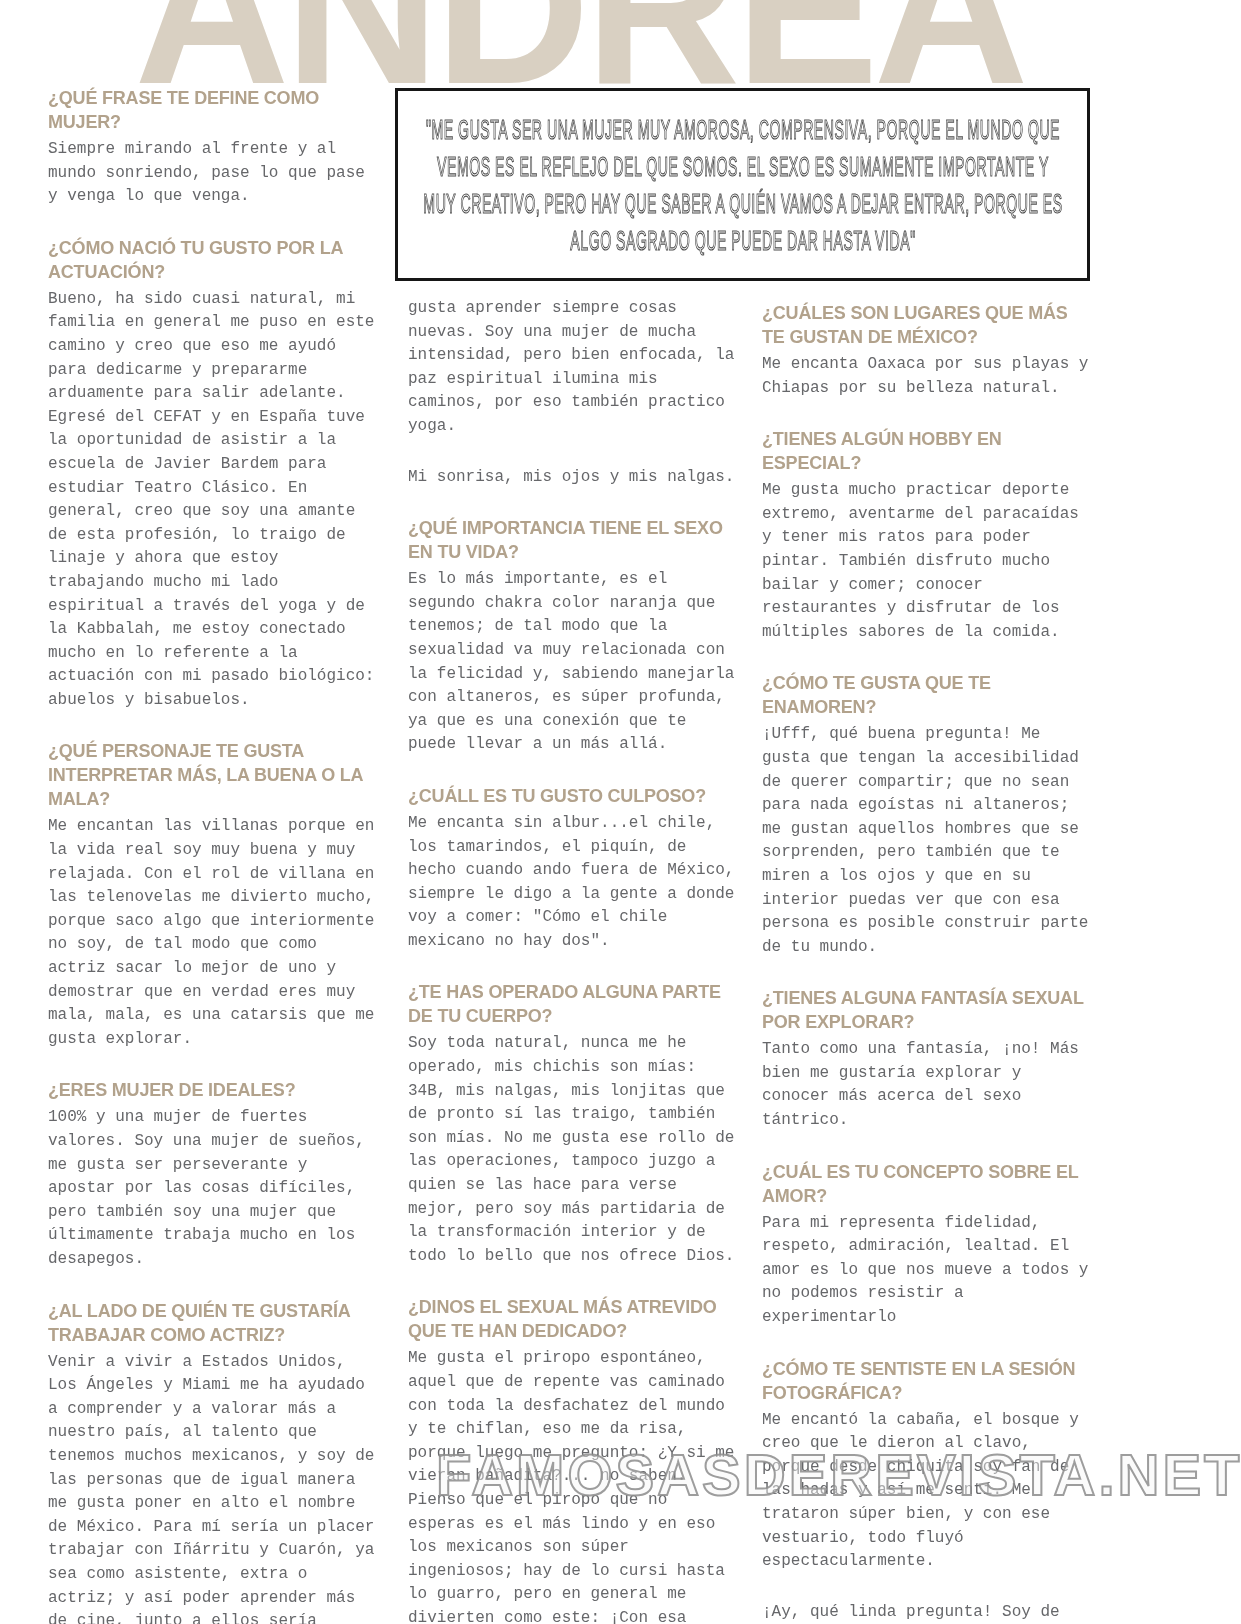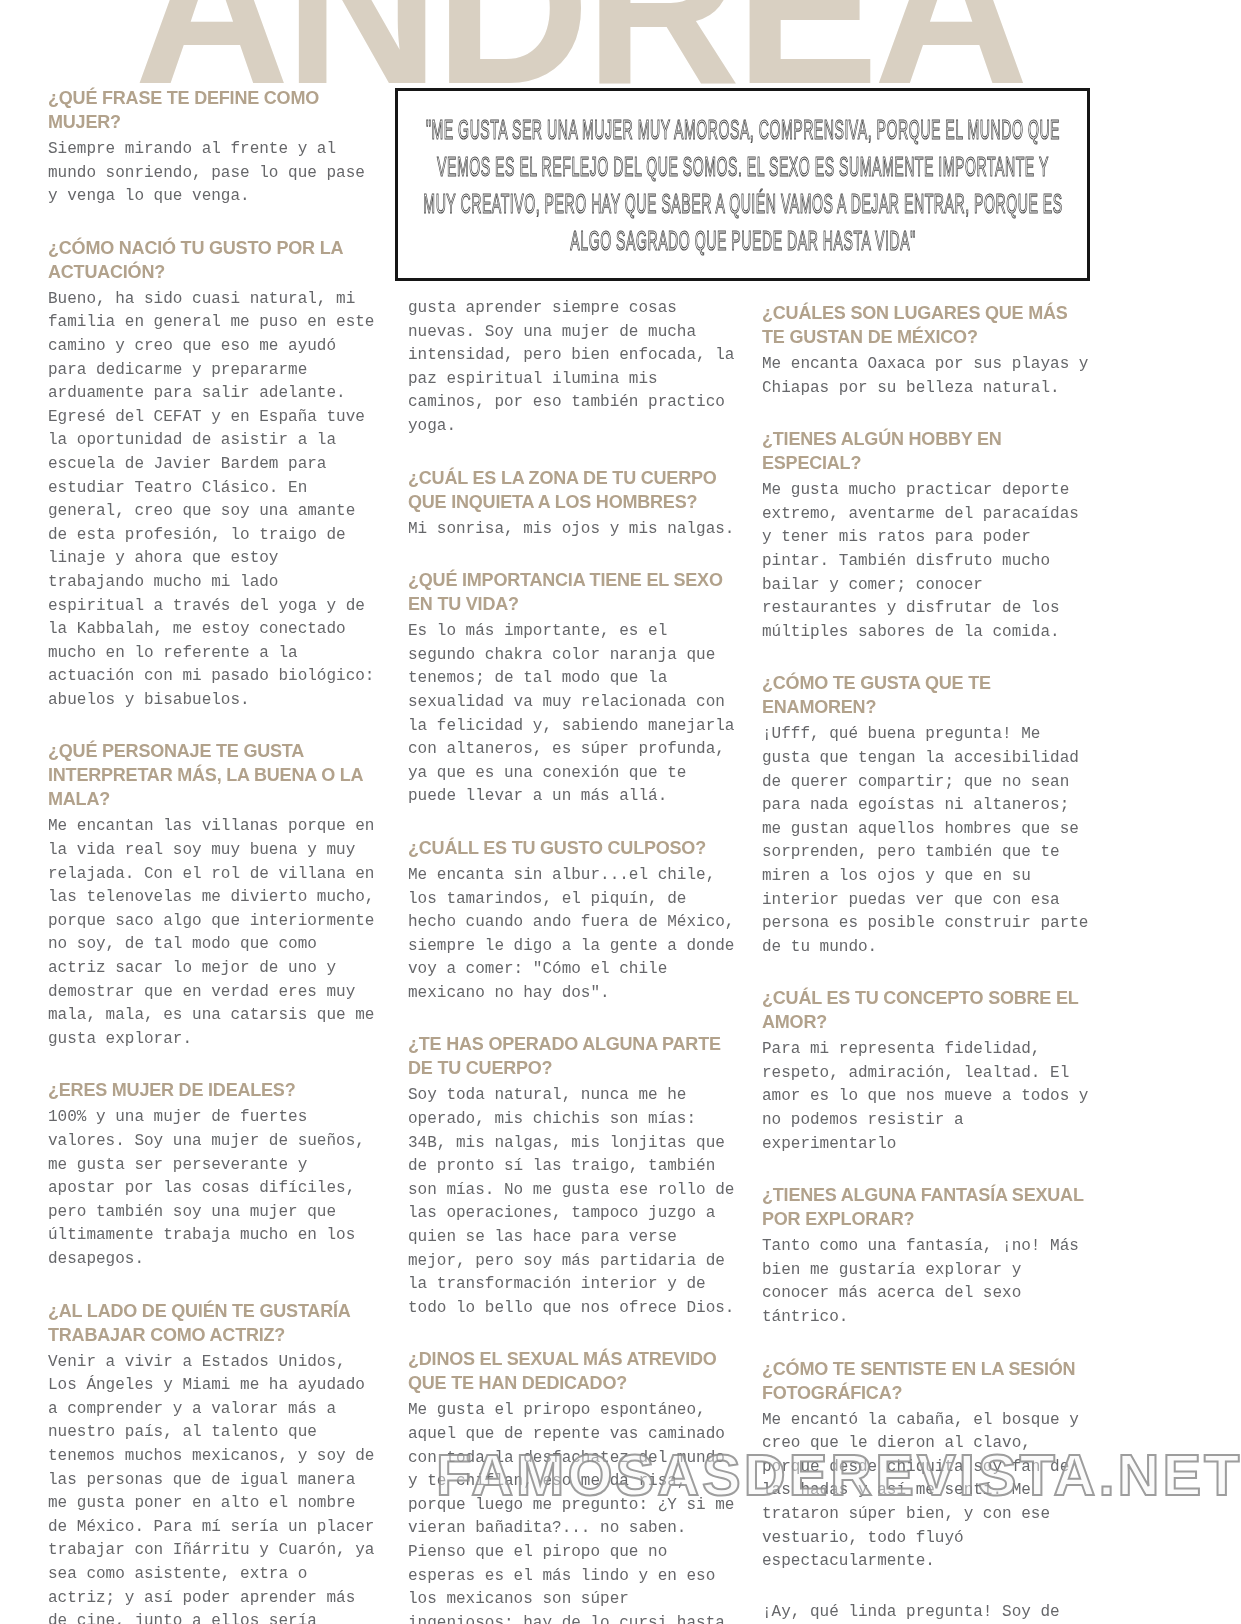--- a/index.html
+++ b/index.html
@@ -114,21 +114,20 @@
     <div class="qa-block">
       <h3 class="question">¿QUÉ  TIPO DE CARÁCTER PREDOMINA EN TI?</h3>
       <p class="answer">Siempre me he considerado una guerrera, una mujer apasionada de la vida, soy muy comprometida con todo lo que hago, me</p>
     </div>
   </div>
 <div class="col col-middle">
     <div class="qa-block">
       <p class="answer">gusta aprender siempre cosas nuevas. Soy una mujer de mucha intensidad, pero bien enfocada, la paz espiritual ilumina mis caminos, por eso también practico yoga.</p>
     </div>
     <div class="qa-block">
-      <h3 class="question">¿CUÁL ES LA ZONA DE TU CUERPO  QUE INQUIETA A LOS HOMBRES?</h3>
       <p class="answer">Mi sonrisa, mis ojos y mis nalgas.</p>
     </div>
     <div class="qa-block">
       <h3 class="question">¿QUÉ IMPORTANCIA TIENE EL SEXO EN TU VIDA?</h3>
       <p class="answer">Es lo más importante, es el segundo chakra color naranja que tenemos; de tal modo que la sexualidad va muy relacionada con la felicidad y, sabiendo manejarla con altaneros, es súper profunda, ya que es una conexión que te puede llevar a un más allá.</p>
     </div>
     <div class="qa-block">
       <h3 class="question">¿CUÁLL ES TU GUSTO CULPOSO?</h3>
       <p class="answer">Me encanta sin albur...el chile, los tamarindos, el piquín, de hecho cuando ando fuera de México, siempre le digo a la gente a donde voy a comer: "Cómo el chile mexicano no hay dos".</p>
     </div>
@@ -148,26 +147,26 @@
     </div>
     <div class="qa-block">
       <h3 class="question">¿TIENES ALGÚN HOBBY EN ESPECIAL?</h3>
       <p class="answer">Me gusta mucho practicar deporte extremo, aventarme del paracaídas y tener mis ratos para poder pintar. También disfruto mucho bailar y comer; conocer restaurantes y disfrutar de los múltiples sabores de la comida.</p>
     </div>
     <div class="qa-block">
       <h3 class="question">¿CÓMO TE GUSTA QUE TE ENAMOREN?</h3>
       <p class="answer">¡Ufff, qué buena pregunta! Me gusta que tengan la accesibilidad de querer compartir; que no sean para nada egoístas ni altaneros; me gustan aquellos hombres que se sorprenden, pero también que te miren a los ojos y que en su interior puedas ver que con esa persona es posible construir parte de tu mundo.</p>
     </div>
     <div class="qa-block">
+      <h3 class="question">¿TIENES ALGUNA FANTASÍA SEXUAL POR EXPLORAR?</h3>
+      <p class="answer">Tanto como una fantasía, ¡no! Más bien me gustaría explorar y conocer más acerca del sexo tántrico.</p>
+    </div>
+    <div class="qa-block">
       <h3 class="question">¿CUÁL ES TU CONCEPTO SOBRE EL AMOR?</h3>
       <p class="answer">Para mi representa fidelidad, respeto, admiración, lealtad. El amor es lo que nos mueve a todos y no podemos resistir a experimentarlo</p>
-    </div>
-    <div class="qa-block">
-      <h3 class="question">¿TIENES ALGUNA FANTASÍA SEXUAL POR EXPLORAR?</h3>
-      <p class="answer">Tanto como una fantasía, ¡no! Más bien me gustaría explorar y conocer más acerca del sexo tántrico.</p>
     </div>
     <div class="qa-block">
       <h3 class="question">¿CÓMO TE SENTISTE EN LA SESIÓN FOTOGRÁFICA?</h3>
       <p class="answer">Me encantó la cabaña, el bosque y creo que le dieron al clavo, porque desde chiquita soy fan de las hadas y así me sentí. Me trataron súper bien, y con ese vestuario, todo fluyó espectacularmente.</p>
     </div>
     <div class="qa-block">
       <p class="answer">¡Ay, qué linda pregunta! Soy de las personas que cree mucho en la energía y su poder transformador; y que al final del día siempre hay manera de ser la mejor versión de una misma.<span class="end-mark">H</span></p>
     </div>
   </div>
 

